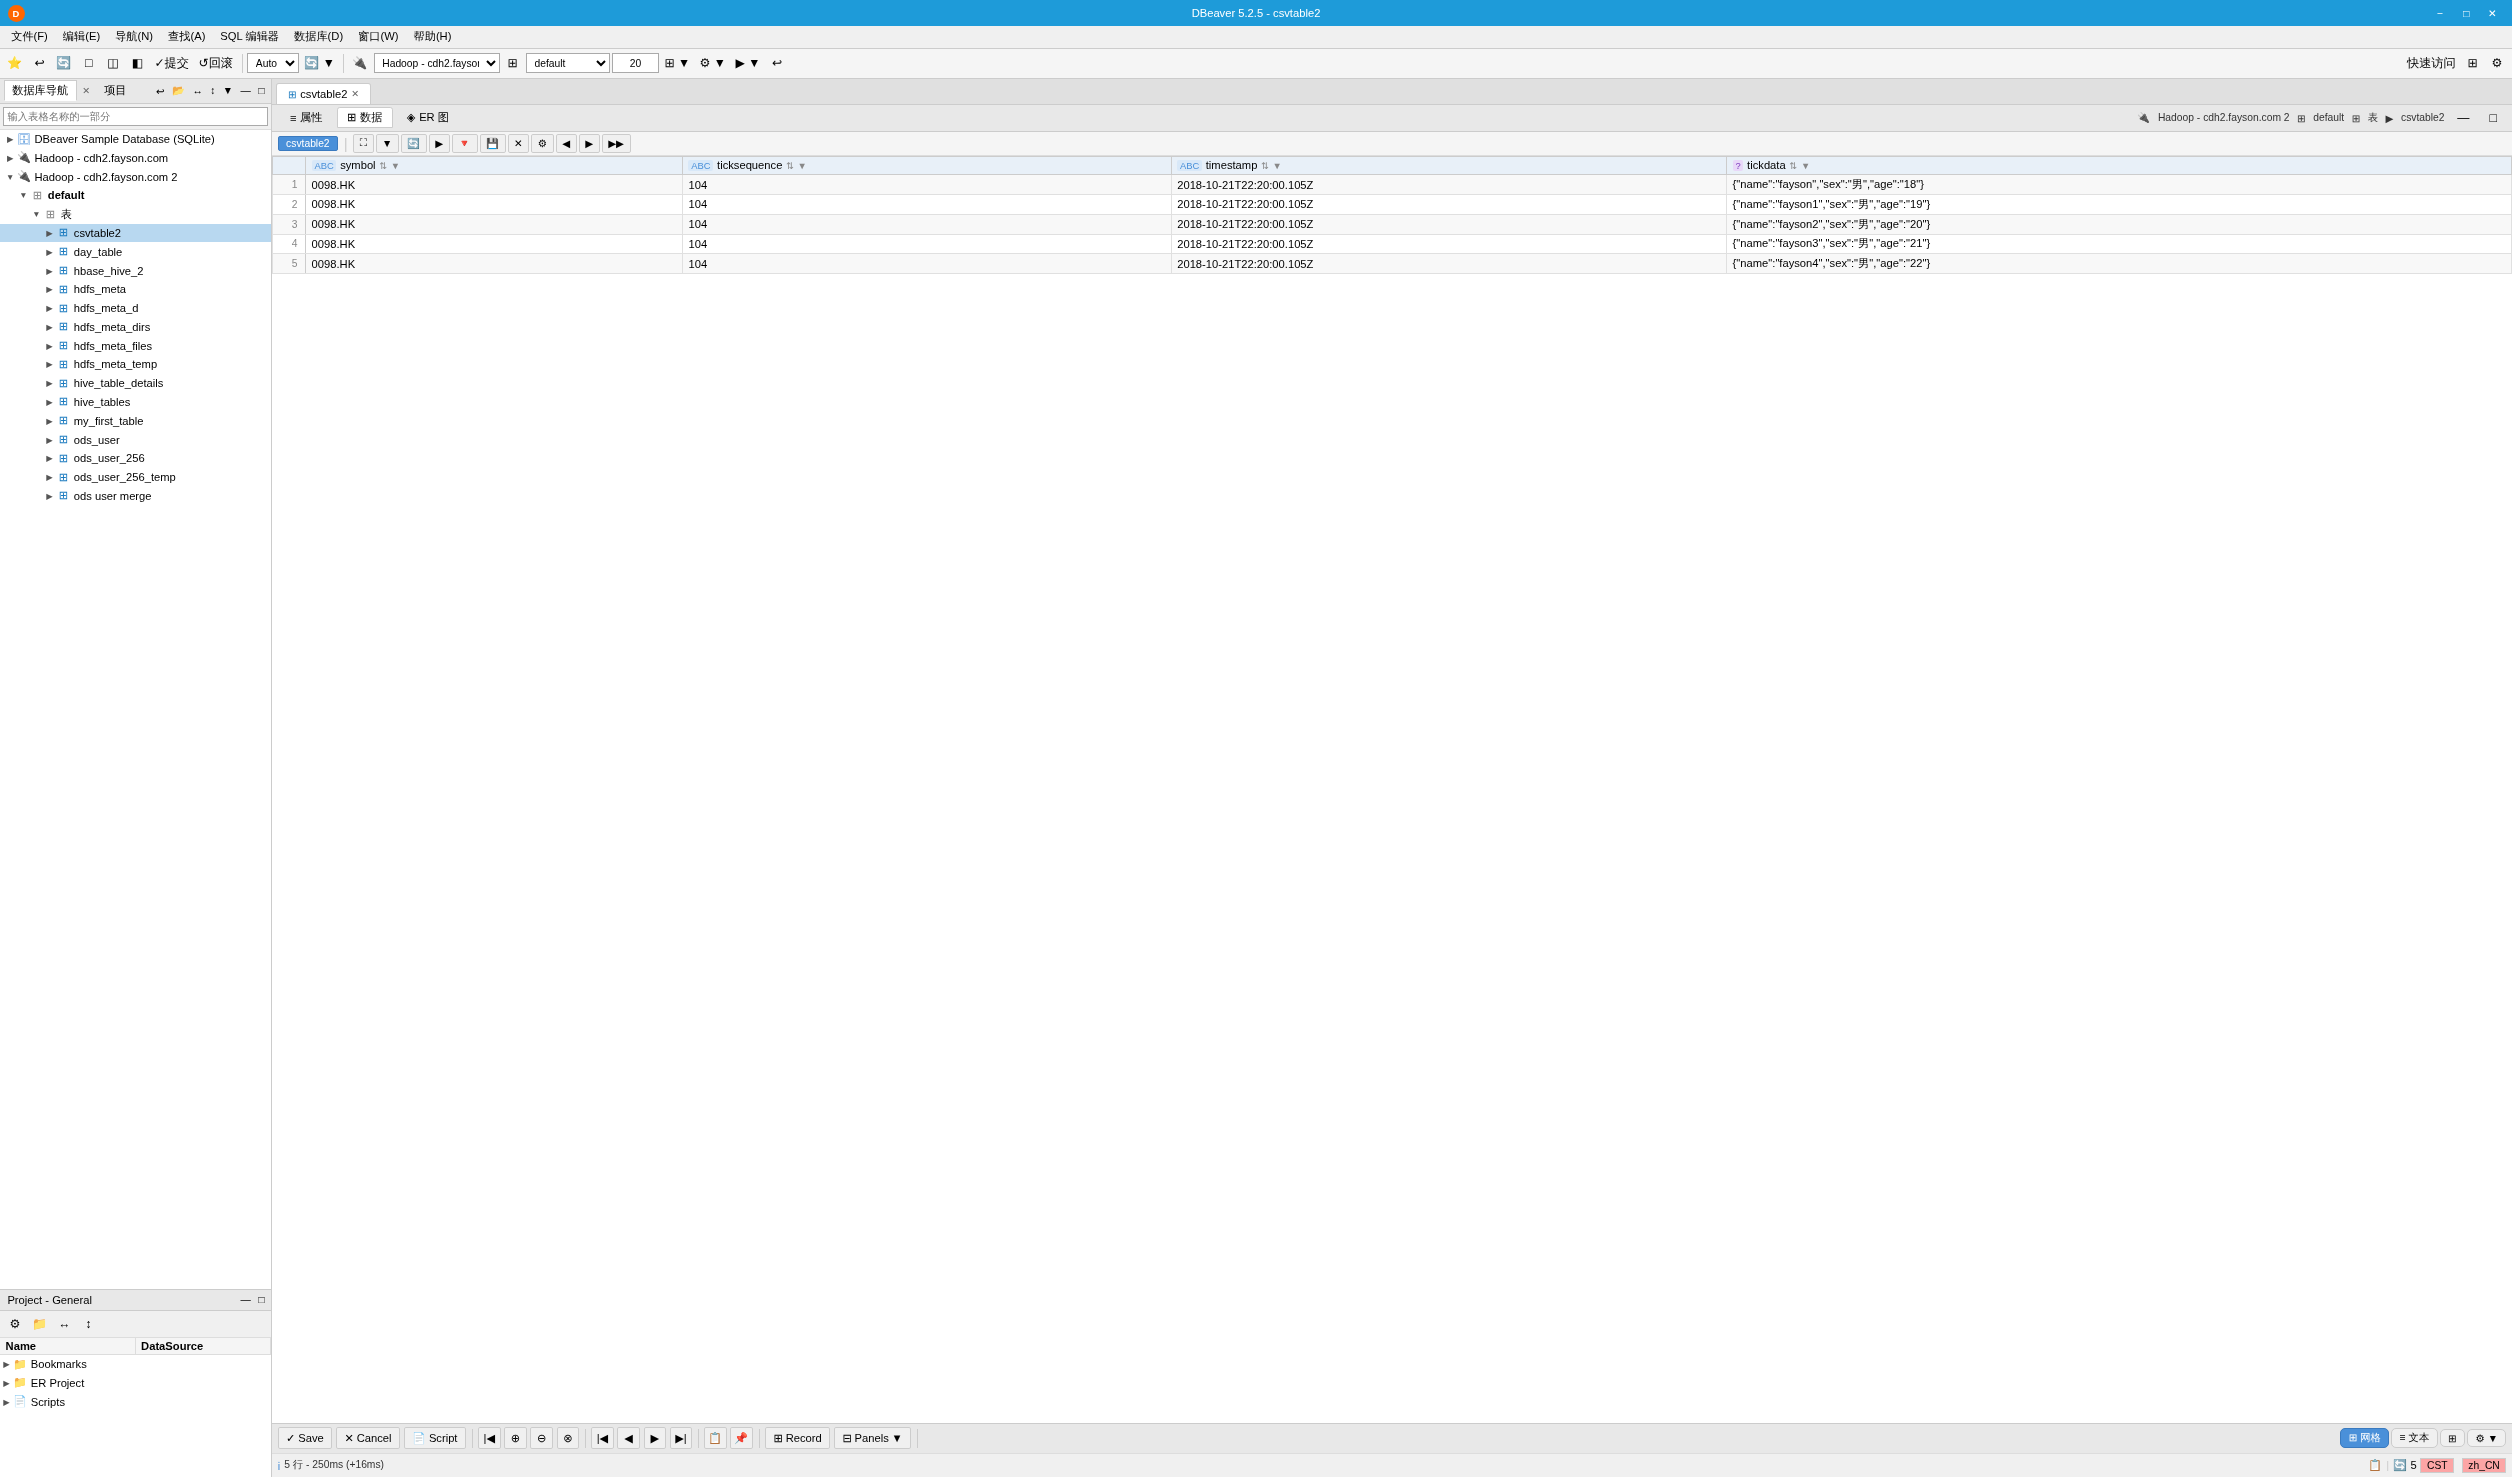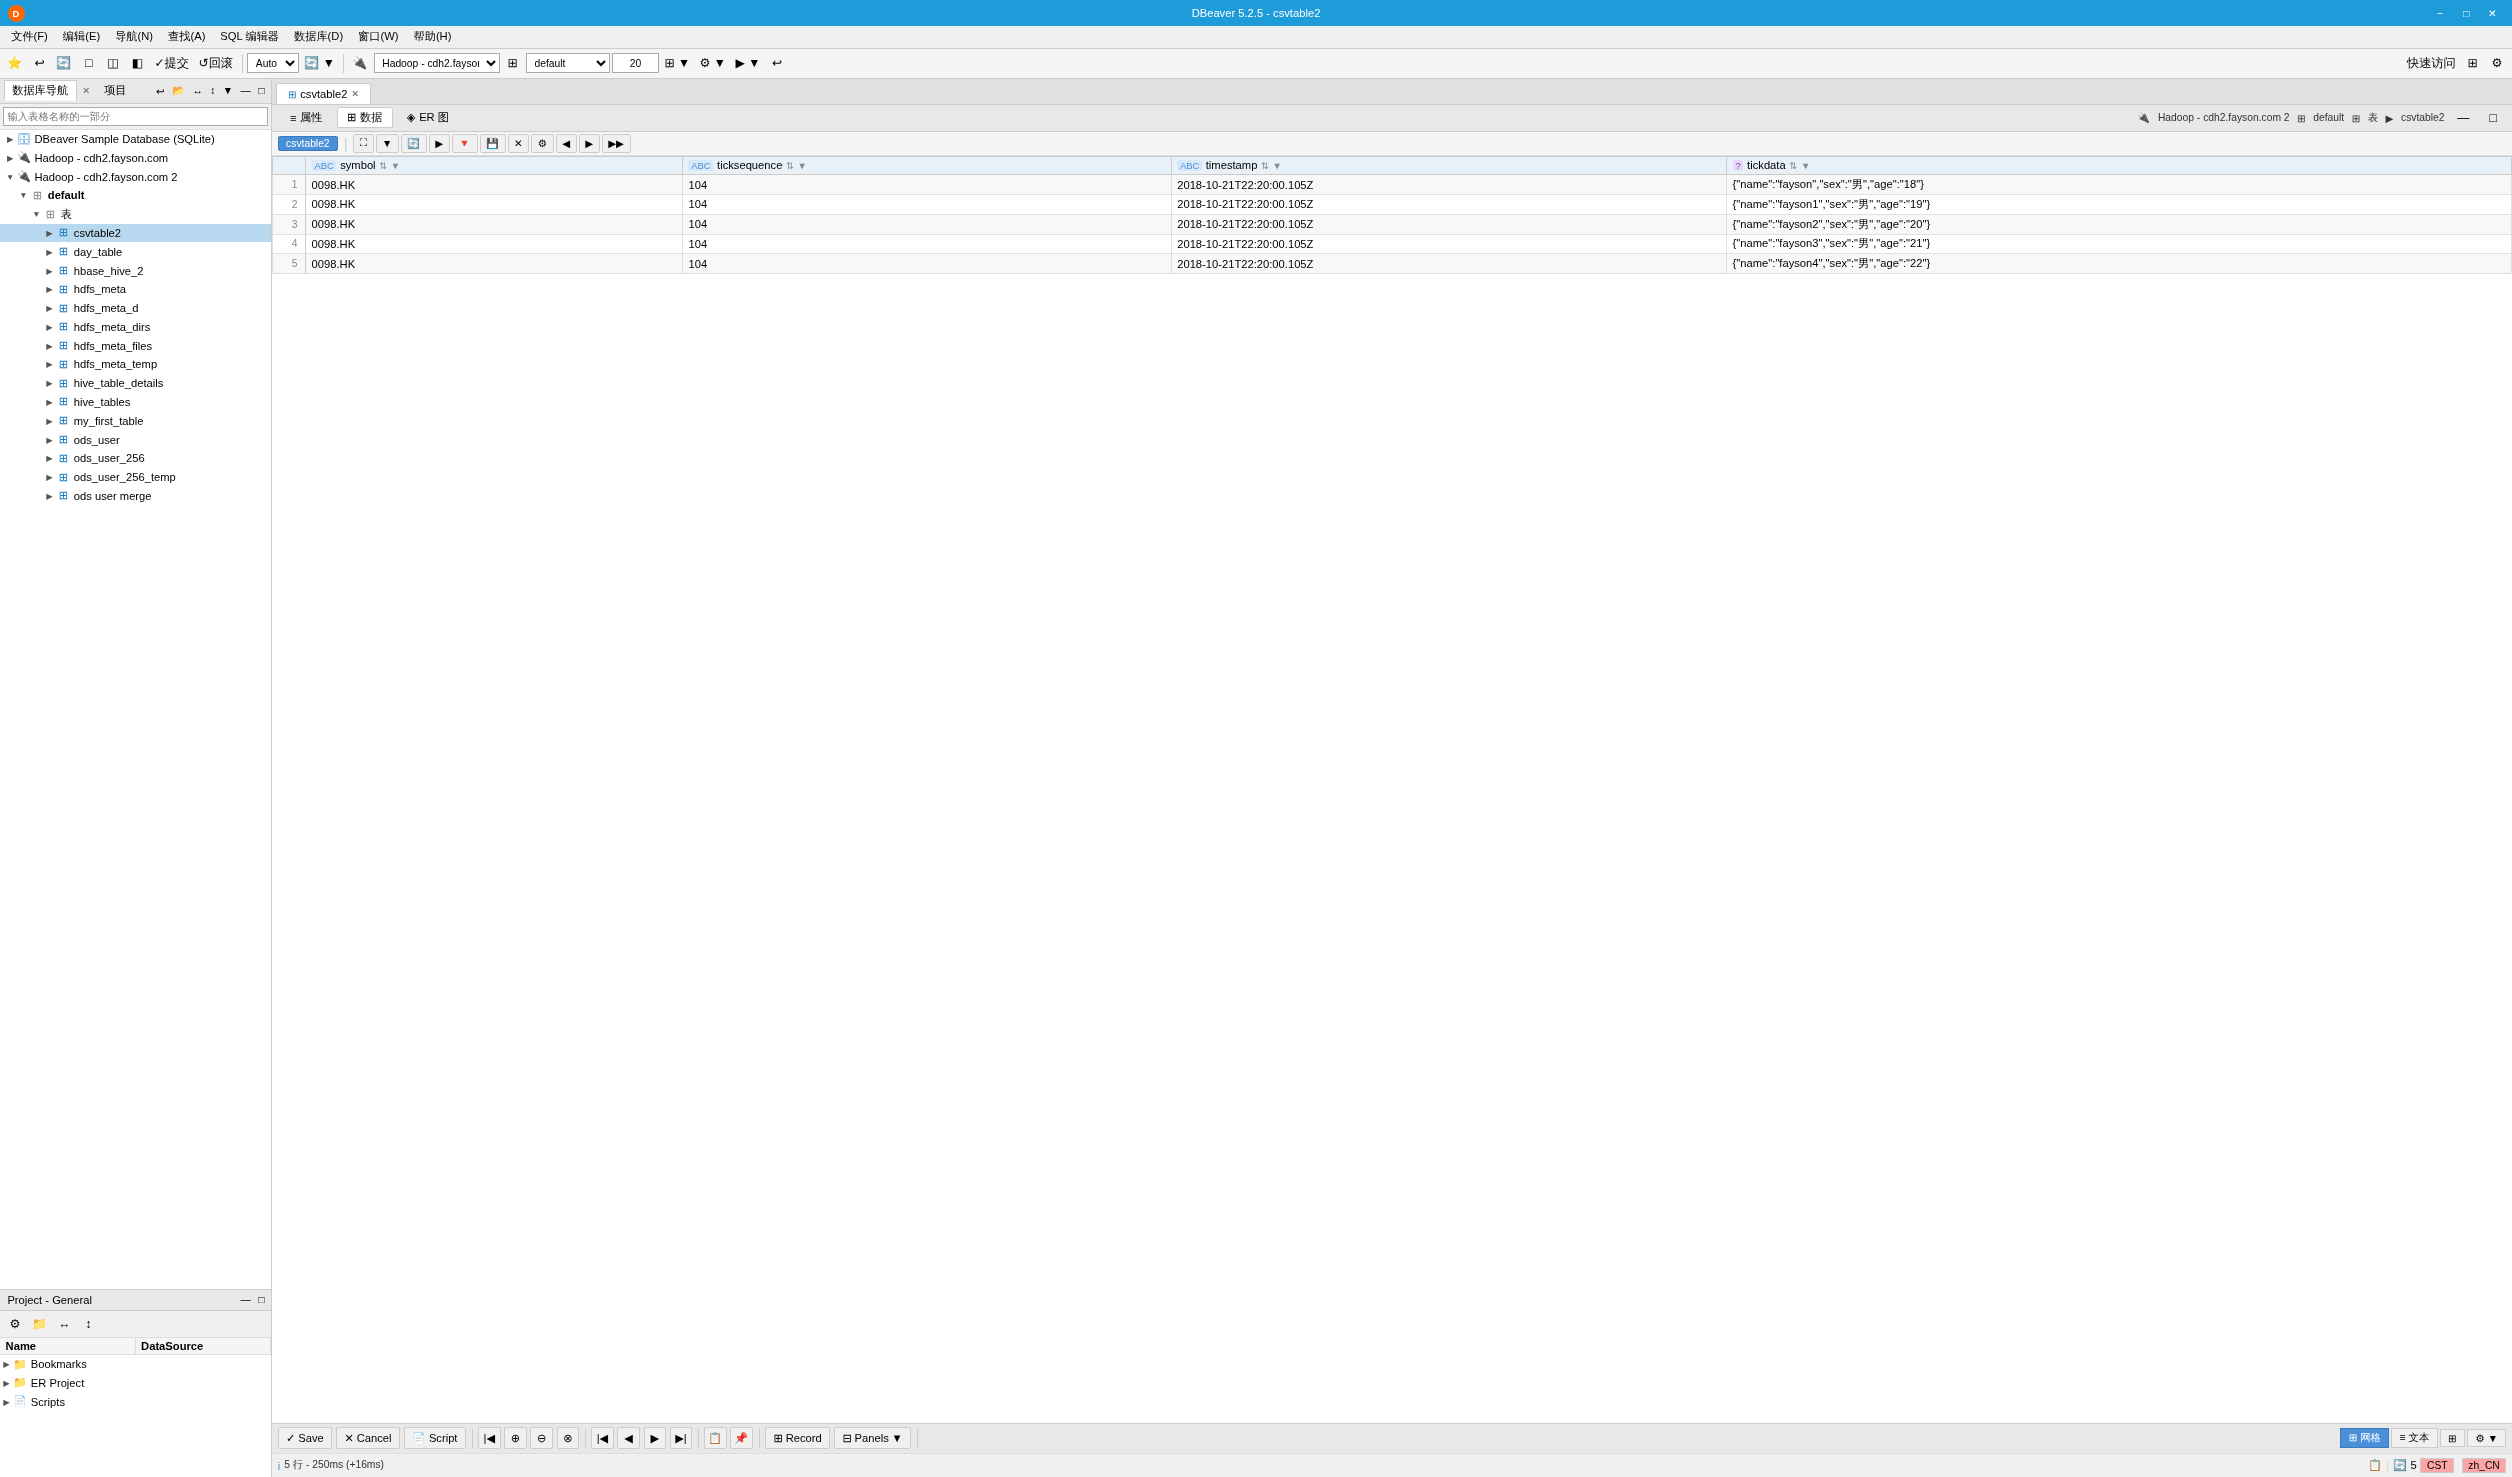--- a/index.html
+++ b/index.html
@@ -109,21 +109,21 @@
     #bottom-toolbar .nav-btn { height: 22.5px; width: 22.5px; border: 0.9px solid #ccc; background: #f0f0f0; cursor: pointer; font-size: 11.2px; display: flex; align-items: center; justify-content: center; border-radius: 1.9px; }
 
     
     #status-bar { background: #f0f0f0; border-top: 0.9px solid #ddd; height: 24.4px; display: flex; align-items: center; padding: 0 5.6px; flex-shrink: 0; gap: 3.7px; }
     #status-bar .status-info { display: flex; align-items: center; gap: 3.7px; font-size: 10.3px; color: #333; flex: 1; }
     #status-bar .status-right { display: flex; align-items: center; gap: 7.5px; font-size: 10.3px; }
     #status-bar .status-locale { padding: 0.9px 5.6px; border: 0.9px solid #ccc; background: #fca5a5; font-size: 10.3px; }
 
     
     #view-modes { display: flex; align-items: center; gap: 1.9px; margin-left: auto; }
-    #view-modes .vm-btn { padding: 1.9px 7.5px; border: 0.9px solid #ccc; background: #f0f0f0; cursor: pointer; font-size: 10.3px; border-radius: 0; }
+    #view-modes .vm-btn { padding: 1.9px 7.5px; border: 0.9px solid #ccc; background: #f0f0f0; cursor: pointer; font-size: 10.3px; border-radius: 5px; }
     #view-modes .vm-btn.active { background: #4a90d9; color: white; border-color: #3a7abf; }
 
     
     ::-webkit-scrollbar { width: 7.5px; height: 7.5px; }
     ::-webkit-scrollbar-track { background: #f0f0f0; }
     ::-webkit-scrollbar-thumb { background: #aaa; border-radius: 3.7px; }
 
     .logo-icon { width: 17px; height: 17px; background: #ff6600; border-radius: 50%; display: inline-flex; align-items: center; justify-content: center; color: white; font-size: 9.4px; font-weight: bold; }
   </style>
 </head>

